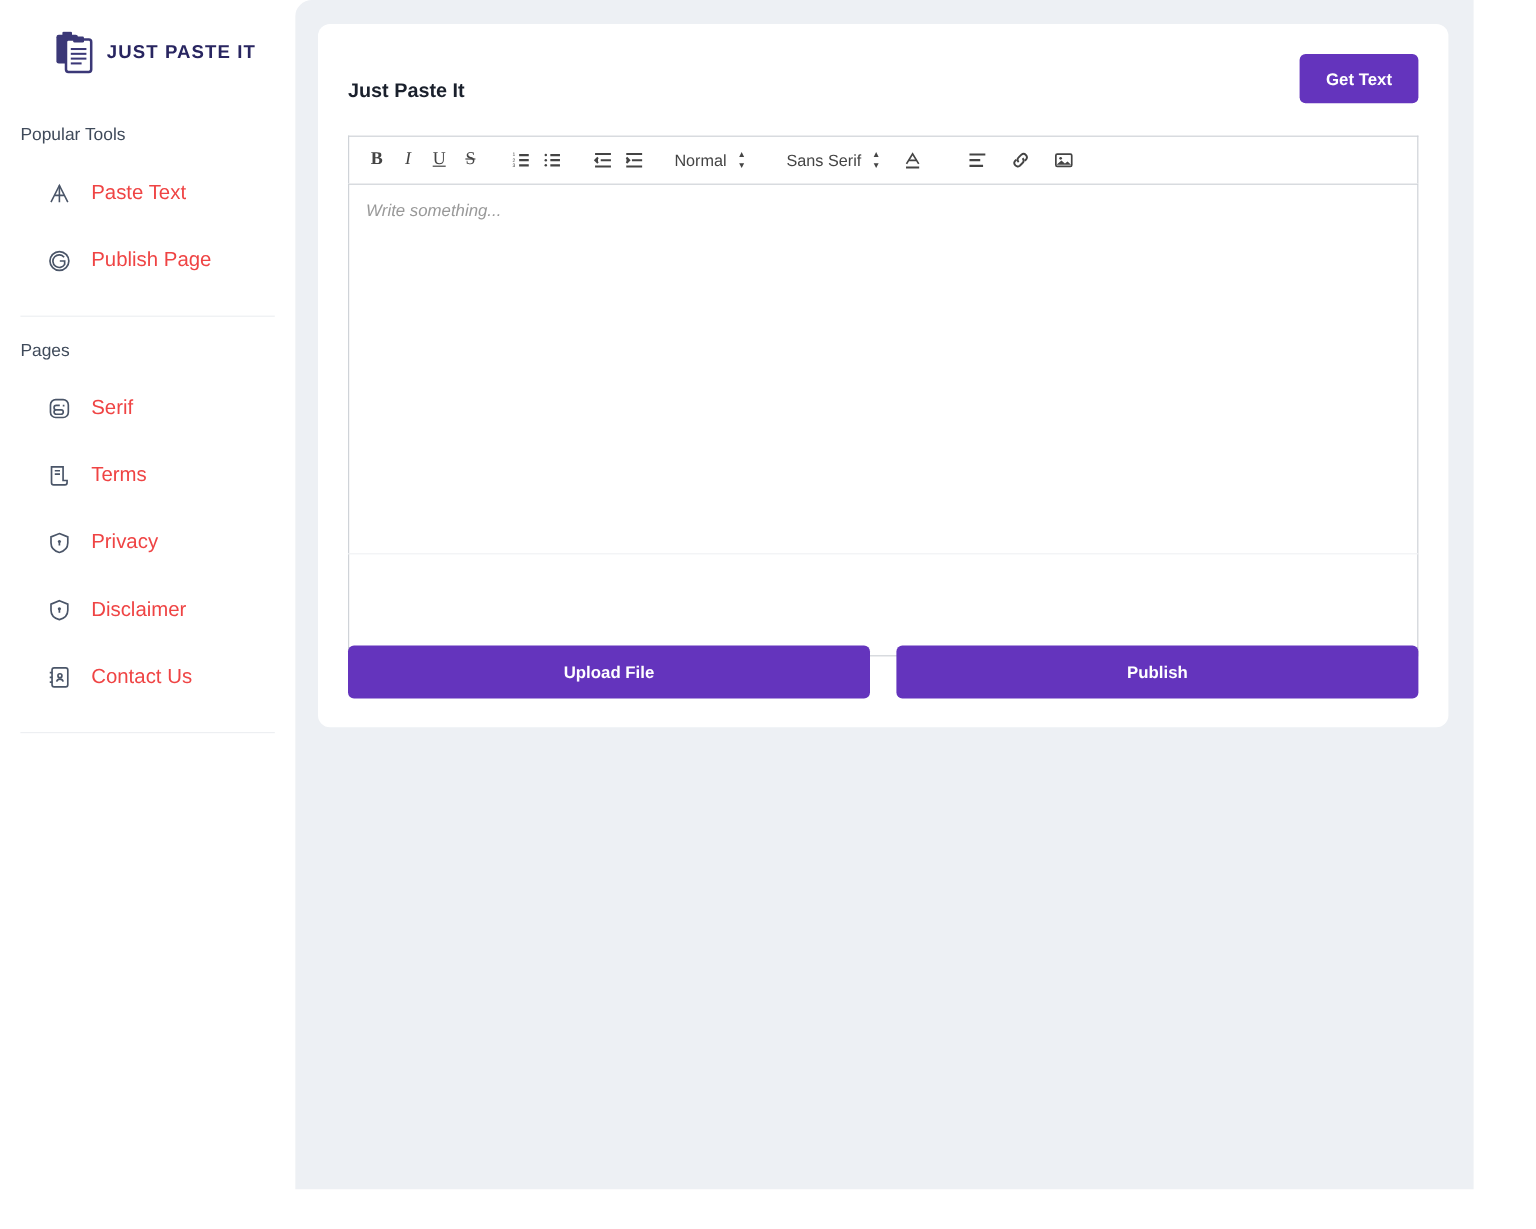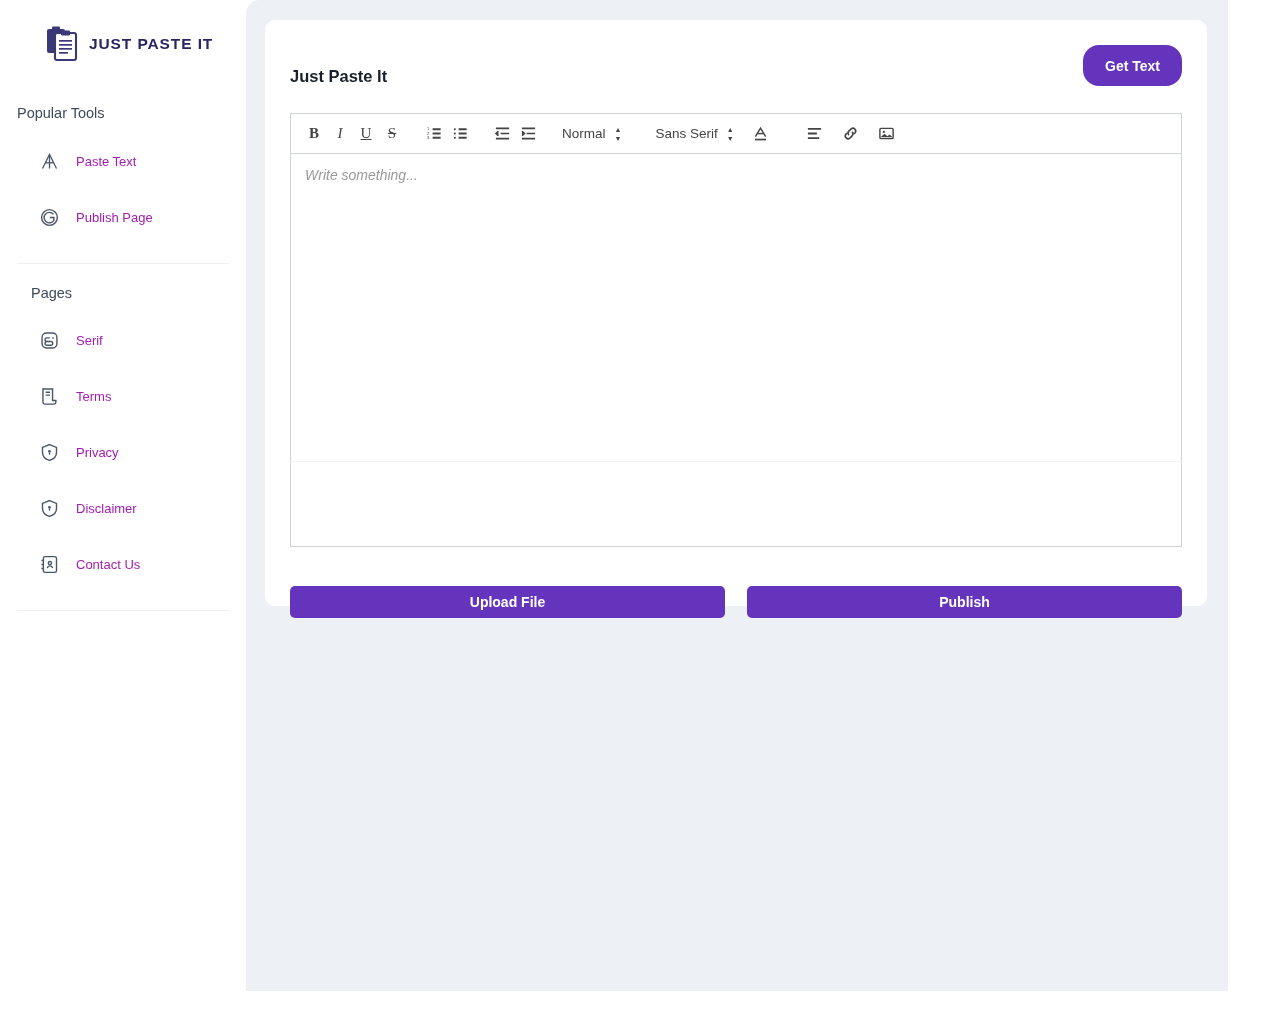--- a/index.html
+++ b/index.html
@@ -30,42 +30,42 @@
     font-size: 15.5px; font-weight: bold; letter-spacing: 0.9px;
     color: #282560; white-space: nowrap;
   }
 
   .section-label {
     font-size: 14.5px; color: #3f4a5a;
     padding: 0 15px 0 17px;
     margin: 0;
   }
   #popular-label { margin-top: 39px; }
-  #pages-label { margin-top: 21px; margin-left: 14px; }
+  #pages-label { margin-top: 21px; }
 
   .divider {
     height: 1px; background: #edeff2;
     margin: 18px 0 0 17px; width: 212px;
   }
 
   .nav-list { list-style: none; margin: 0; padding: 0; }
   .nav-item {
     display: flex; align-items: center;
     gap: 16px;
     height: 56px;
     padding-left: 38px;
     cursor: pointer;
   }
   .nav-item .nav-icon {
     width: 22px; height: 22px; flex: none;
     display: flex; align-items: center; justify-content: center;
     color: #4a5568;
   }
   .nav-item .nav-label {
-    font-size: 13px; color: #a21caf; white-space: nowrap;
+    font-size: 17px; color: #ef4444; white-space: nowrap;
   }
   #popular-list { margin-top: 12px; }
   #pages-list { margin-top: 11px; }
 
   
   #content-area {
     position: absolute; left: 246px; top: 0;
     width: 982px; height: 991px;
     background: #edf0f4;
     border-radius: 14px 0 0 0;
@@ -84,21 +84,21 @@
     width: 892px; height: 44px;
   }
   #page-title {
     position: absolute; left: 0; top: 11px;
     font-size: 16.5px; color: #1a202c;
   }
   #get-text-button {
     position: absolute; right: 0; top: 0;
     width: 99px; height: 41px;
     background: #6434bd; color: #ffffff;
-    border: none; border-radius: 16px;
+    border: none; border-radius: 5px;
     font-family: "Liberation Sans", sans-serif;
     font-size: 14px; font-weight: bold;
     cursor: pointer;
   }
 
   
   #editor-toolbar {
     position: absolute; left: 25px; top: 93px;
     width: 892px; height: 40px;
     border: 1px solid #cfd3d8;
@@ -141,27 +141,26 @@
     position: absolute; left: 25px; top: 441px;
     width: 892px; height: 1px; background: #f1f2f4;
   }
 
   #action-row {
     position: absolute; left: 25px; top: 518px;
     width: 892px; height: 44px;
     display: flex; justify-content: space-between;
   }
   .action-button {
-    width: 435px; height: 32px;
+    width: 435px; height: 44px;
     background: #6434bd; color: #ffffff;
     border: none; border-radius: 5px;
     font-family: "Liberation Sans", sans-serif;
     font-size: 14px; font-weight: bold;
     cursor: pointer;
-    margin-top: 48px;
   }
 </style>
 </head>
 <body>
 
 <div id="app">
 
   <nav id="sidebar">
 
     <div class="logo-row">

